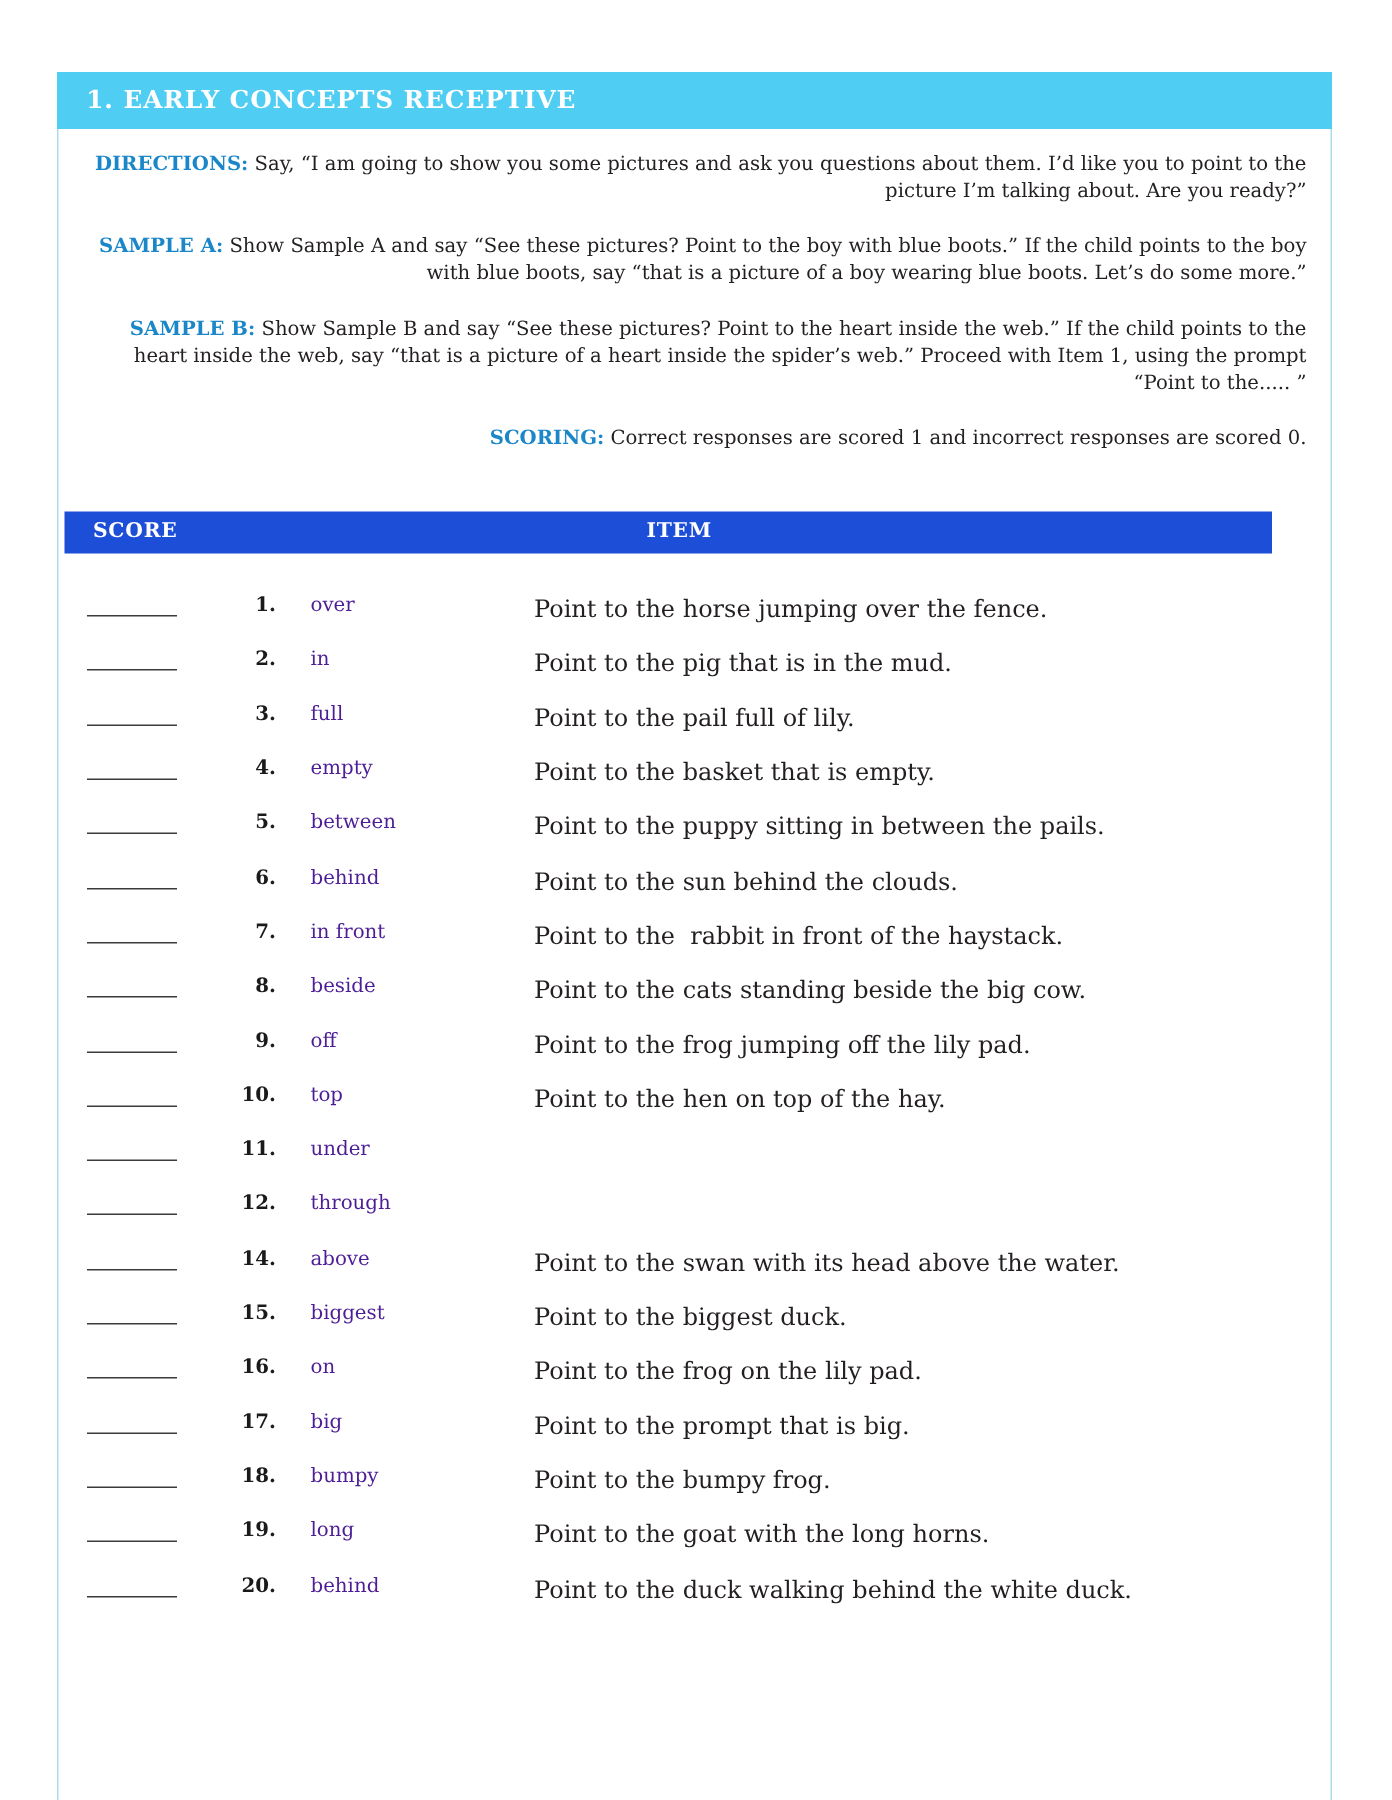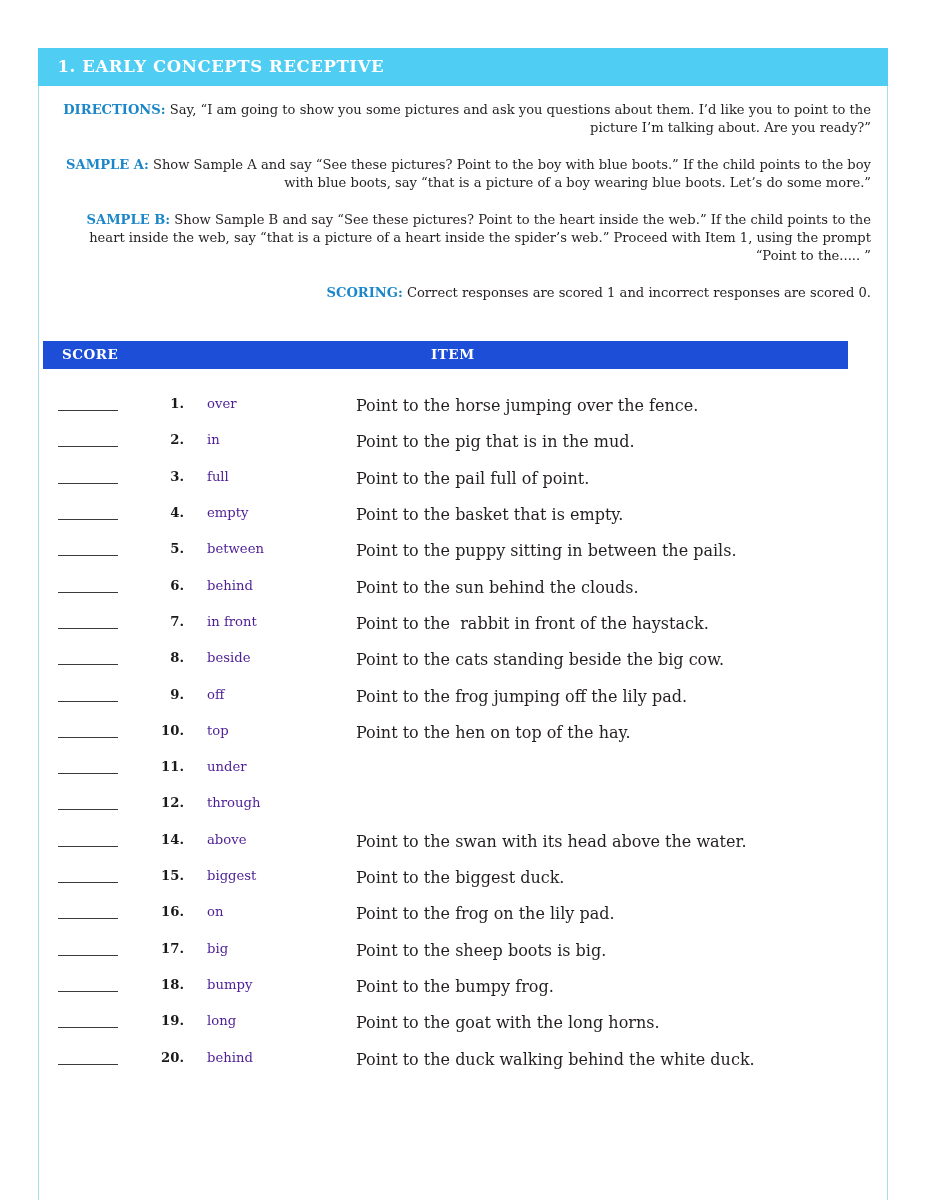--- a/index.html
+++ b/index.html
@@ -181,21 +181,21 @@
       <div class="row">
         <div class="score-blank"></div>
         <div class="item-num">2.</div>
         <div class="item-word">in</div>
         <div class="item-prompt">Point to the pig that is in the mud.</div>
       </div>
       <div class="row">
         <div class="score-blank"></div>
         <div class="item-num">3.</div>
         <div class="item-word">full</div>
-        <div class="item-prompt">Point to the pail full of point.</div>
+        <div class="item-prompt">Point to the pail full of lily.</div>
       </div>
       <div class="row">
         <div class="score-blank"></div>
         <div class="item-num">4.</div>
         <div class="item-word">empty</div>
         <div class="item-prompt">Point to the basket that is empty.</div>
       </div>
       <div class="row">
         <div class="score-blank"></div>
         <div class="item-num">5.</div>
@@ -257,21 +257,21 @@
       <div class="row">
         <div class="score-blank"></div>
         <div class="item-num">16.</div>
         <div class="item-word">on</div>
         <div class="item-prompt">Point to the frog on the lily pad.</div>
       </div>
       <div class="row">
         <div class="score-blank"></div>
         <div class="item-num">17.</div>
         <div class="item-word">big</div>
-        <div class="item-prompt">Point to the sheep boots is big.</div>
+        <div class="item-prompt">Point to the prompt that is big.</div>
       </div>
       <div class="row">
         <div class="score-blank"></div>
         <div class="item-num">18.</div>
         <div class="item-word">bumpy</div>
         <div class="item-prompt">Point to the bumpy frog.</div>
       </div>
       <div class="row">
         <div class="score-blank"></div>
         <div class="item-num">19.</div>

